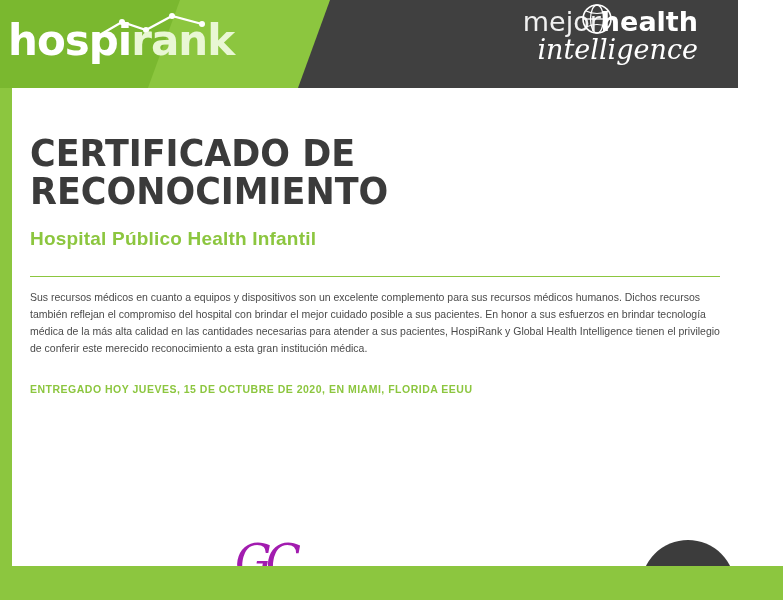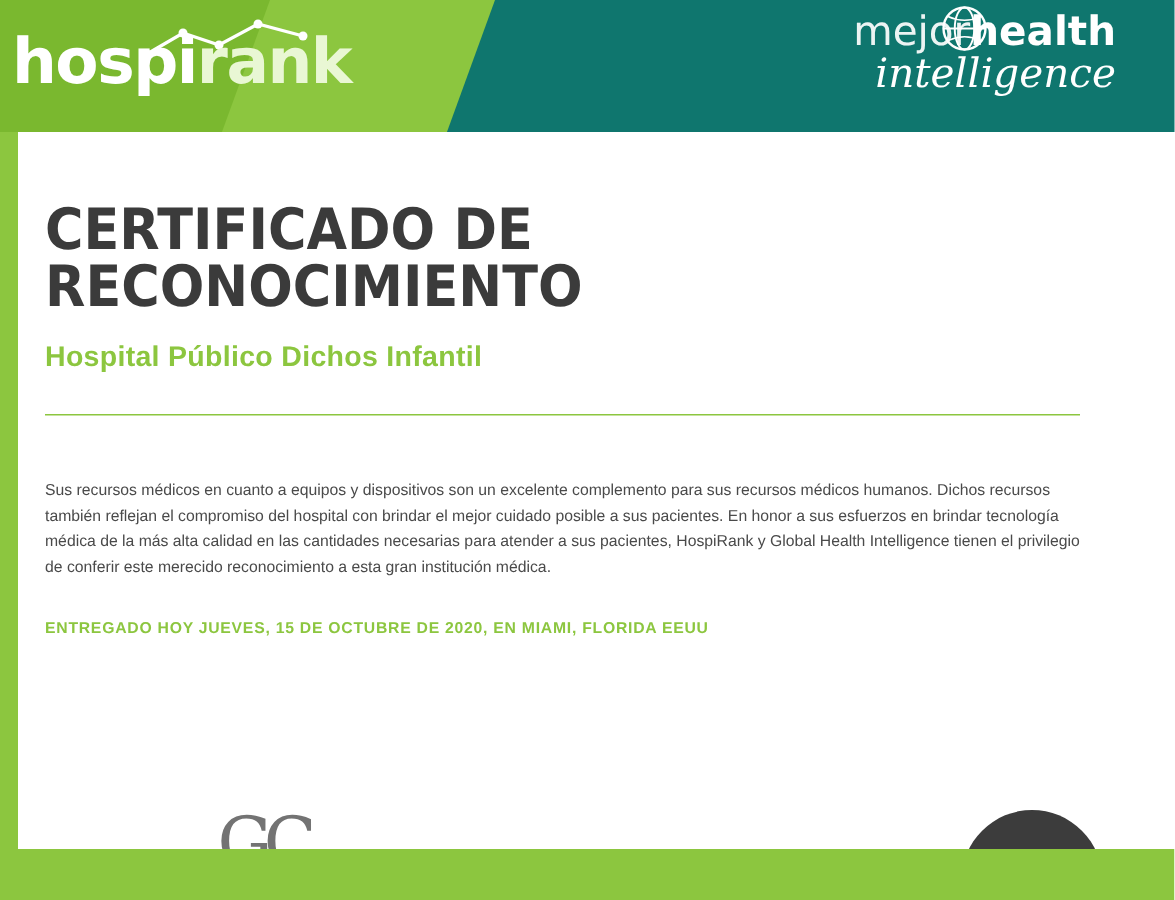--- a/index.html
+++ b/index.html
@@ -19,23 +19,22 @@
     height: 600px;
     background: #ffffff;
     box-sizing: border-box;
   }
 
   
   .header {
     position: relative;
     width: 738px;
     height: 88px;
-    background: #0f766e;
+    background: #404040;
     overflow: hidden;
-    padding-left: 46px;
   }
   .header-dark-wedge {
     position: absolute;
     top: 0;
     left: 0;
     width: 240px;
     height: 88px;
     background: #7ab82f;
   }
   .header-diag {
@@ -166,21 +165,21 @@
   }
 
   .divider {
     margin-top: 26px;
     width: 690px;
     height: 1px;
     background: #8cc63f;
   }
 
   .paragraph {
-    margin-top: 42px;
+    margin-top: 12px;
     width: 694px;
     font-size: 10.5px;
     line-height: 1.62;
     color: #4a4a4a;
   }
 
   .date-line {
     margin-top: 26px;
     font-size: 10.5px;
     font-weight: bold;
@@ -192,24 +191,26 @@
   .signature-block {
     position: absolute;
     left: 55px;
     top: 448px;
     width: 240px;
     text-align: center;
   }
   .sig-mark {
     height: 54px;
     font-family: "DejaVu Serif", serif;
+    font-style: italic;
     font-size: 46px;
-    color: #737373;
+    color: #a21caf;
     line-height: 1.1;
     letter-spacing: -6px;
+    text-align: right;
   }
   .sig-name {
     margin-top: 4px;
     font-size: 10px;
     font-weight: bold;
     letter-spacing: 1.4px;
     color: #8cc63f;
   }
 
   
@@ -286,21 +287,21 @@
       </div>
       <div class="ghi-line2">intelligence</div>
     </div>
   </div>
 
   <div class="body-area">
     <div class="left-stripe"></div>
 
     <div class="content">
       <div class="cert-title">CERTIFICADO DE RECONOCIMIENTO</div>
-      <div class="hospital-name">Hospital Público Dichos Infantil</div>
+      <div class="hospital-name">Hospital Público Health Infantil</div>
       <div class="divider"></div>
       <div class="paragraph">Sus recursos médicos en cuanto a equipos y dispositivos son un excelente complemento para sus recursos médicos humanos. Dichos recursos también reflejan el compromiso del hospital con brindar el mejor cuidado posible a sus pacientes. En honor a sus esfuerzos en brindar tecnología médica de la más alta calidad en las cantidades necesarias para atender a sus pacientes, HospiRank y Global Health Intelligence tienen el privilegio de conferir este merecido reconocimiento a esta gran institución médica.</div>
       <div class="date-line">ENTREGADO HOY JUEVES, 15 DE OCTUBRE DE 2020, EN MIAMI, FLORIDA EEUU</div>
     </div>
 
     <div class="signature-block">
       <div class="sig-mark">GC</div>
       <div class="sig-name">GUILLAUME CORPART</div>
 
     </div>

